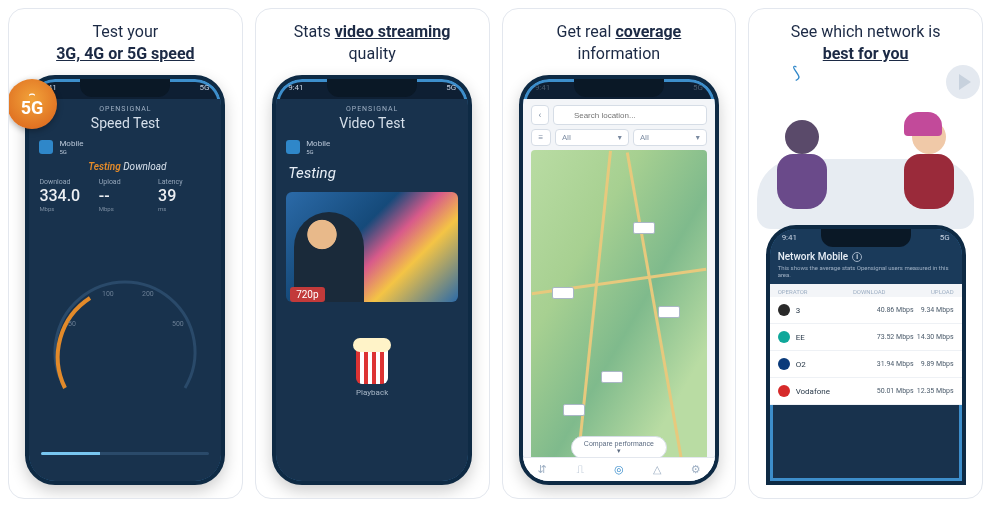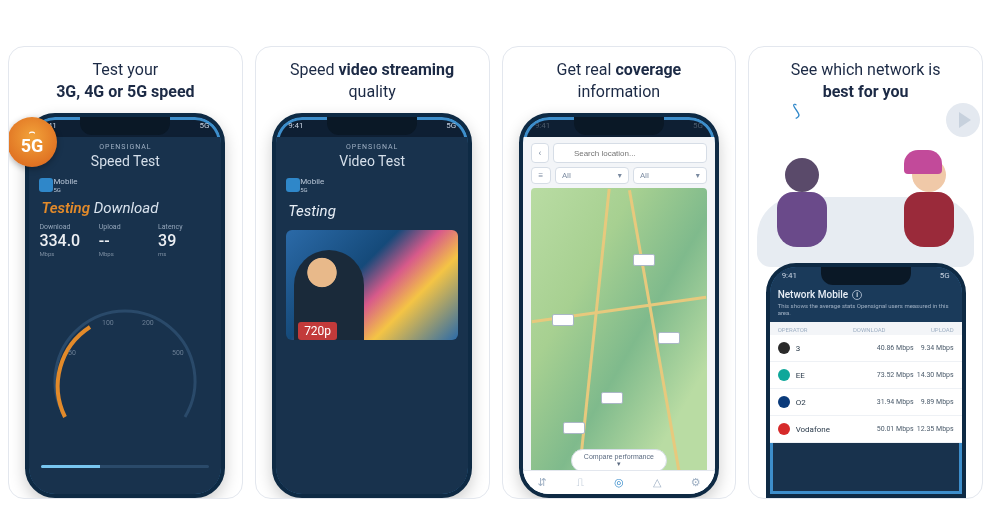--- a/index.html
+++ b/index.html
@@ -16,31 +16,30 @@
     flex: 1;
     border: 1px solid #e3e7ee;
     border-radius: 16px;
     background: #fff;
     display: flex;
     flex-direction: column;
     align-items: center;
     padding: 12px 6px 0 6px;
     position: relative;
     overflow: hidden;
-    margin-top: 38px;
   }
   .caption {
     text-align: center;
     font-size: 16px;
     color: #1c2a45;
     line-height: 1.35;
     margin-bottom: 10px;
     min-height: 44px;
   }
-  .caption b { font-weight: 700; }
+  .caption b { font-weight: 700; text-decoration: underline; }
   .phone {
     width: 200px;
     height: 410px;
     border-radius: 30px;
     border: 4px solid #0e2a44;
     box-shadow: 0 0 0 3px #3d8ecb inset, 0 6px 16px rgba(0,0,0,0.2);
     position: relative;
     overflow: hidden;
     background: #0e1f33;
   }
@@ -71,23 +70,23 @@
     padding: 6px 8px;
     display: flex;
     flex-direction: column;
   }
   .screen.light { background: #f3f5f8; color: #1c2a45; }
   .screen.dark  { background: #18324d; color: #c8d3e2; }
 
   
   .app-header { text-align: center; font-size: 7px; letter-spacing: 1px; color: #9fb0c4; }
   .app-sub { text-align: center; font-size: 14px; color: #d5dfea; margin-top:2px; }
-  .conn-row { display:flex; align-items:center; font-size:8px; color:#b7c5d6; margin:8px 0 6px 2px;}
+  .conn-row { display:flex; align-items:center; gap:6px; font-size:8px; color:#b7c5d6; margin:8px 0 6px 2px;}
   .conn-dot { width:14px; height:14px; background:#2f87c9; border-radius:3px; }
-  .testing-line { font-size:15px; font-style: italic; margin-left:4px; }
+  .testing-line { font-size:10px; font-style: italic; margin-left:4px;text-align:center; }
   .testing-line .t1 { color:#e28a2a; font-weight:600; }
   .testing-line .t2 { color:#d8e2ed; font-weight:400; }
   .metrics { display:flex; gap:6px; margin:6px 2px; }
   .metric { flex:1; font-size:7px; color:#93a5b9; }
   .metric .val { font-size:16px; color:#eceff3; font-weight:500; }
   .metric .unit { font-size:6px; color:#7a8ca0; display:block; }
   .gauge { flex:1; position:relative; display:flex; align-items:center; justify-content:center; }
   .gauge svg { width: 170px; height: 170px; }
   .progress-bar { height:3px; background:#2a4a6a; border-radius:2px; margin:4px 4px 20px 4px; overflow:hidden; }
   .progress-bar div { width:35%; height:100%; background:#78c6f0; }
@@ -106,21 +105,21 @@
     margin:6px 2px; height:110px; border-radius:6px;
     background: linear-gradient(135deg,#2b6aa8 0%, #154a7a 40%, #d85a8a 55%, #f4c445 70%, #2b6aa8 100%);
     position:relative; overflow:hidden;
   }
   .video-person {
     position:absolute; left:8px; bottom:0; width:70px; height:90px;
     background: radial-gradient(circle at 40% 25%, #e8b98a 0 18%, transparent 19%),
                 linear-gradient(#1a2a3a,#1a2a3a);
     border-top-left-radius:40px; border-top-right-radius:40px;
   }
-  .video-tag { position:absolute; bottom:0; left:12px; background:#c23a3a; color:#fff; font-size:12px; padding:2px 6px; border-radius:3px; }
+  .video-tag { position:absolute; bottom:0; left:4px; background:#c23a3a; color:#fff; font-size:10px; padding:2px 6px; border-radius:3px; }
   .testing-prog { font-size:15px; font-style:italic; margin:4px 4px; line-height:1.1; }
   .testing-prog .l1 { color:#e7eef6; display:block; }
   .testing-prog .l2 { color:#e28a2a; display:block; }
   .popcorn { text-align:center; margin-top:40px; }
   .popcorn .cup {
     width:32px; height:36px; margin:0 auto 4px auto; position:relative;
     background: repeating-linear-gradient(90deg,#d33 0 4px,#fff 4px 8px);
     border-bottom-left-radius:6px; border-bottom-right-radius:6px;
   }
   .popcorn .cup::before {
@@ -248,21 +247,21 @@
       </div>
       <div class="progress-bar">
           <div></div>
         </div>
     </div>
   </div>
 </div>
 
 <div class="panel">
   <div class="caption">
-    <span>Speed </span><b>video streaming</b><br>
+    <span>Stats </span><b>video streaming</b><br>
     <span>quality</span>
   </div>
   <div class="phone">
     <div class="notch"></div>
     <div class="statusbar">
       <span>9:41</span>
         <span>5G</span>
     </div>
     <div class="screen dark">
       <div class="app-header">OPENSIGNAL</div>
@@ -273,20 +272,24 @@
           <div>Mobile</div>
           <div style="font-size:6px">5G</div>
         </div>
       </div>
       <div class="testing-prog">
         <span class="l1">Testing</span>
       </div>
       <div class="video-box">
         <div class="video-person"></div>
         <div class="video-tag">720p</div>
+      </div>
+      <div class="popcorn">
+        <div class="cup"></div>
+        <div class="lbl">Playback</div>
       </div>
     </div>
   </div>
 </div>
 
 <div class="panel">
   <div class="caption">
     <span>Get real </span><b>coverage</b><br>
     <span>information</span>
   </div>

